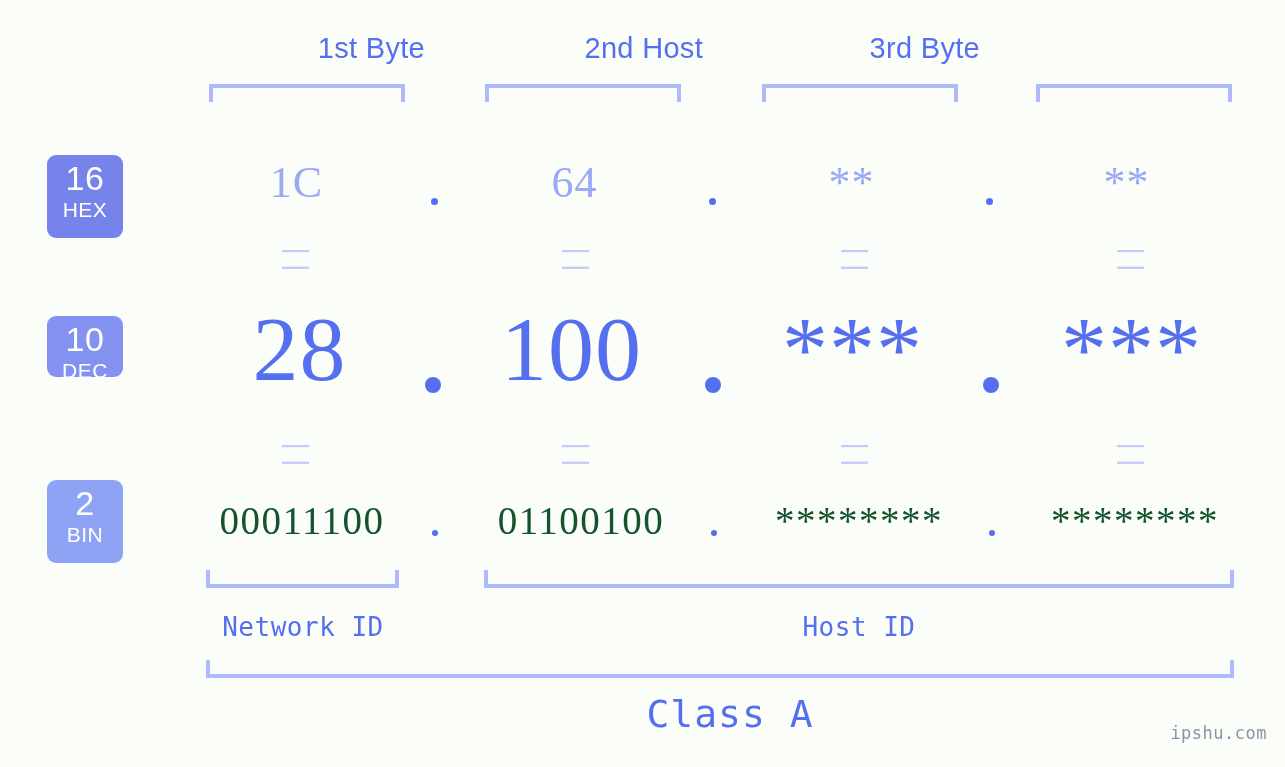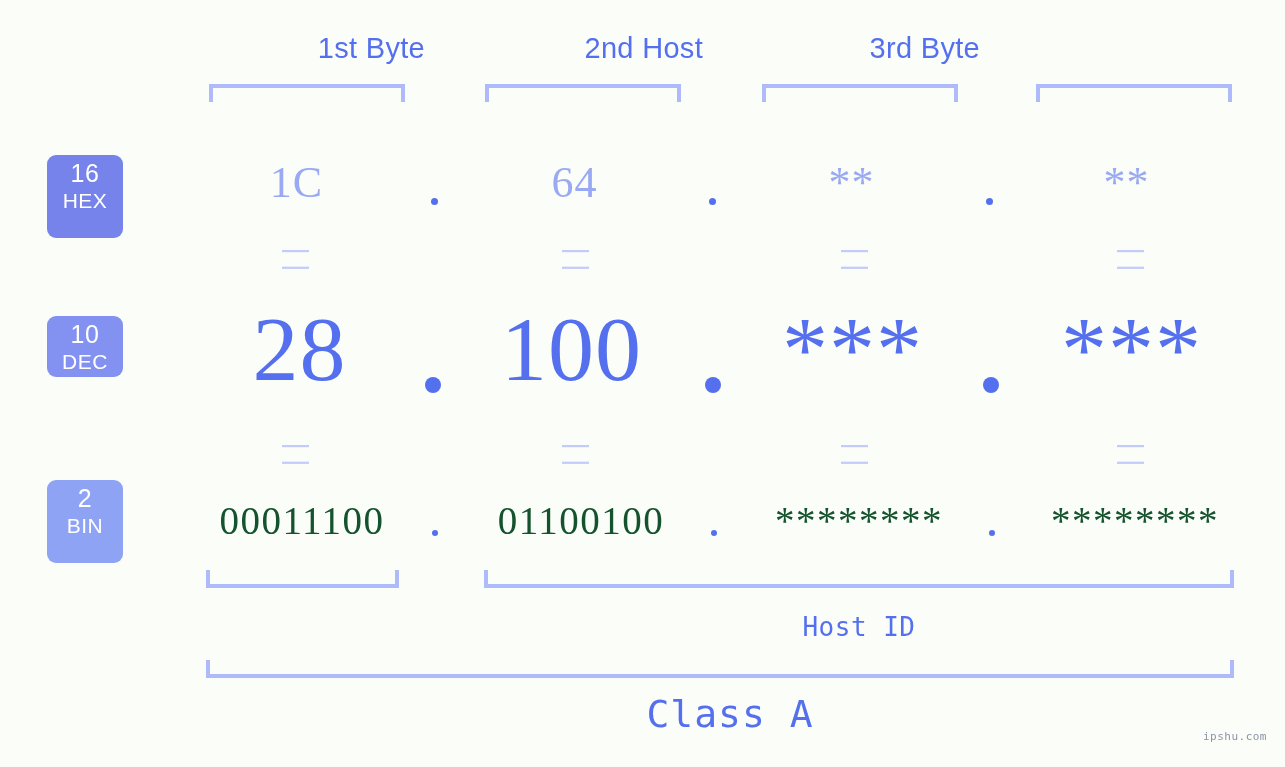--- a/index.html
+++ b/index.html
@@ -60,21 +60,21 @@
     color: #ffffff;
     text-align: center;
     box-sizing: border-box;
     padding-top: 6px;
     line-height: 1;
     user-select: none;
   }
   .badge .num {
     display: block;
     font-family: "Liberation Sans", sans-serif;
-    font-size: 25px;
+    font-size: 34px;
     font-weight: 400;
     letter-spacing: 0.5px;
   }
   .badge .abbr {
     display: block;
     font-family: "Liberation Sans", sans-serif;
     font-size: 21px;
     font-weight: 400;
     margin-top: 4px;
     letter-spacing: 0.5px;
@@ -142,21 +142,21 @@
     color: #5570ee;
     text-align: center;
     white-space: nowrap;
     letter-spacing: 1px;
   }
   .watermark {
     position: absolute;
     right: 18px;
     bottom: 24px;
     font-family: "DejaVu Sans Mono", monospace;
-    font-size: 11px;
+    font-size: 17px;
     color: #8c93a8;
     letter-spacing: 0.5px;
   }
 </style>
 </head>
 <body style="background: rgb(251, 253, 248);">
 
 <div class="stage">
 
   <div class="byte-label" style="left:188px; width:237px;">1st Byte</div>
@@ -222,20 +222,21 @@
     <div class="cell" style="left:1011px; top:498px; width:248px;">********</div>
 
     <div class="dot xs" style="left:432px; top:530px;"></div>
     <div class="dot xs" style="left:711px; top:530px;"></div>
     <div class="dot xs" style="left:989px; top:530px;"></div>
   </div>
 
   <div class="bracket up" style="left:206px; top:570px; width:193px;"></div>
   <div class="bracket up" style="left:484px; top:570px; width:750px;"></div>
 
+  <div class="sec-label" style="left:187px; top:612px; width:232px;">Network ID</div>
   <div class="sec-label" style="left:743px; top:612px; width:232px;">Host ID</div>
 
   <div class="bracket up" style="left:206px; top:660px; width:1028px;"></div>
 
   <div class="class-label" style="left:520px; top:692px; width:420px;">Class A</div>
 
   <div class="watermark">ipshu.com</div>
 
 </div>
 

